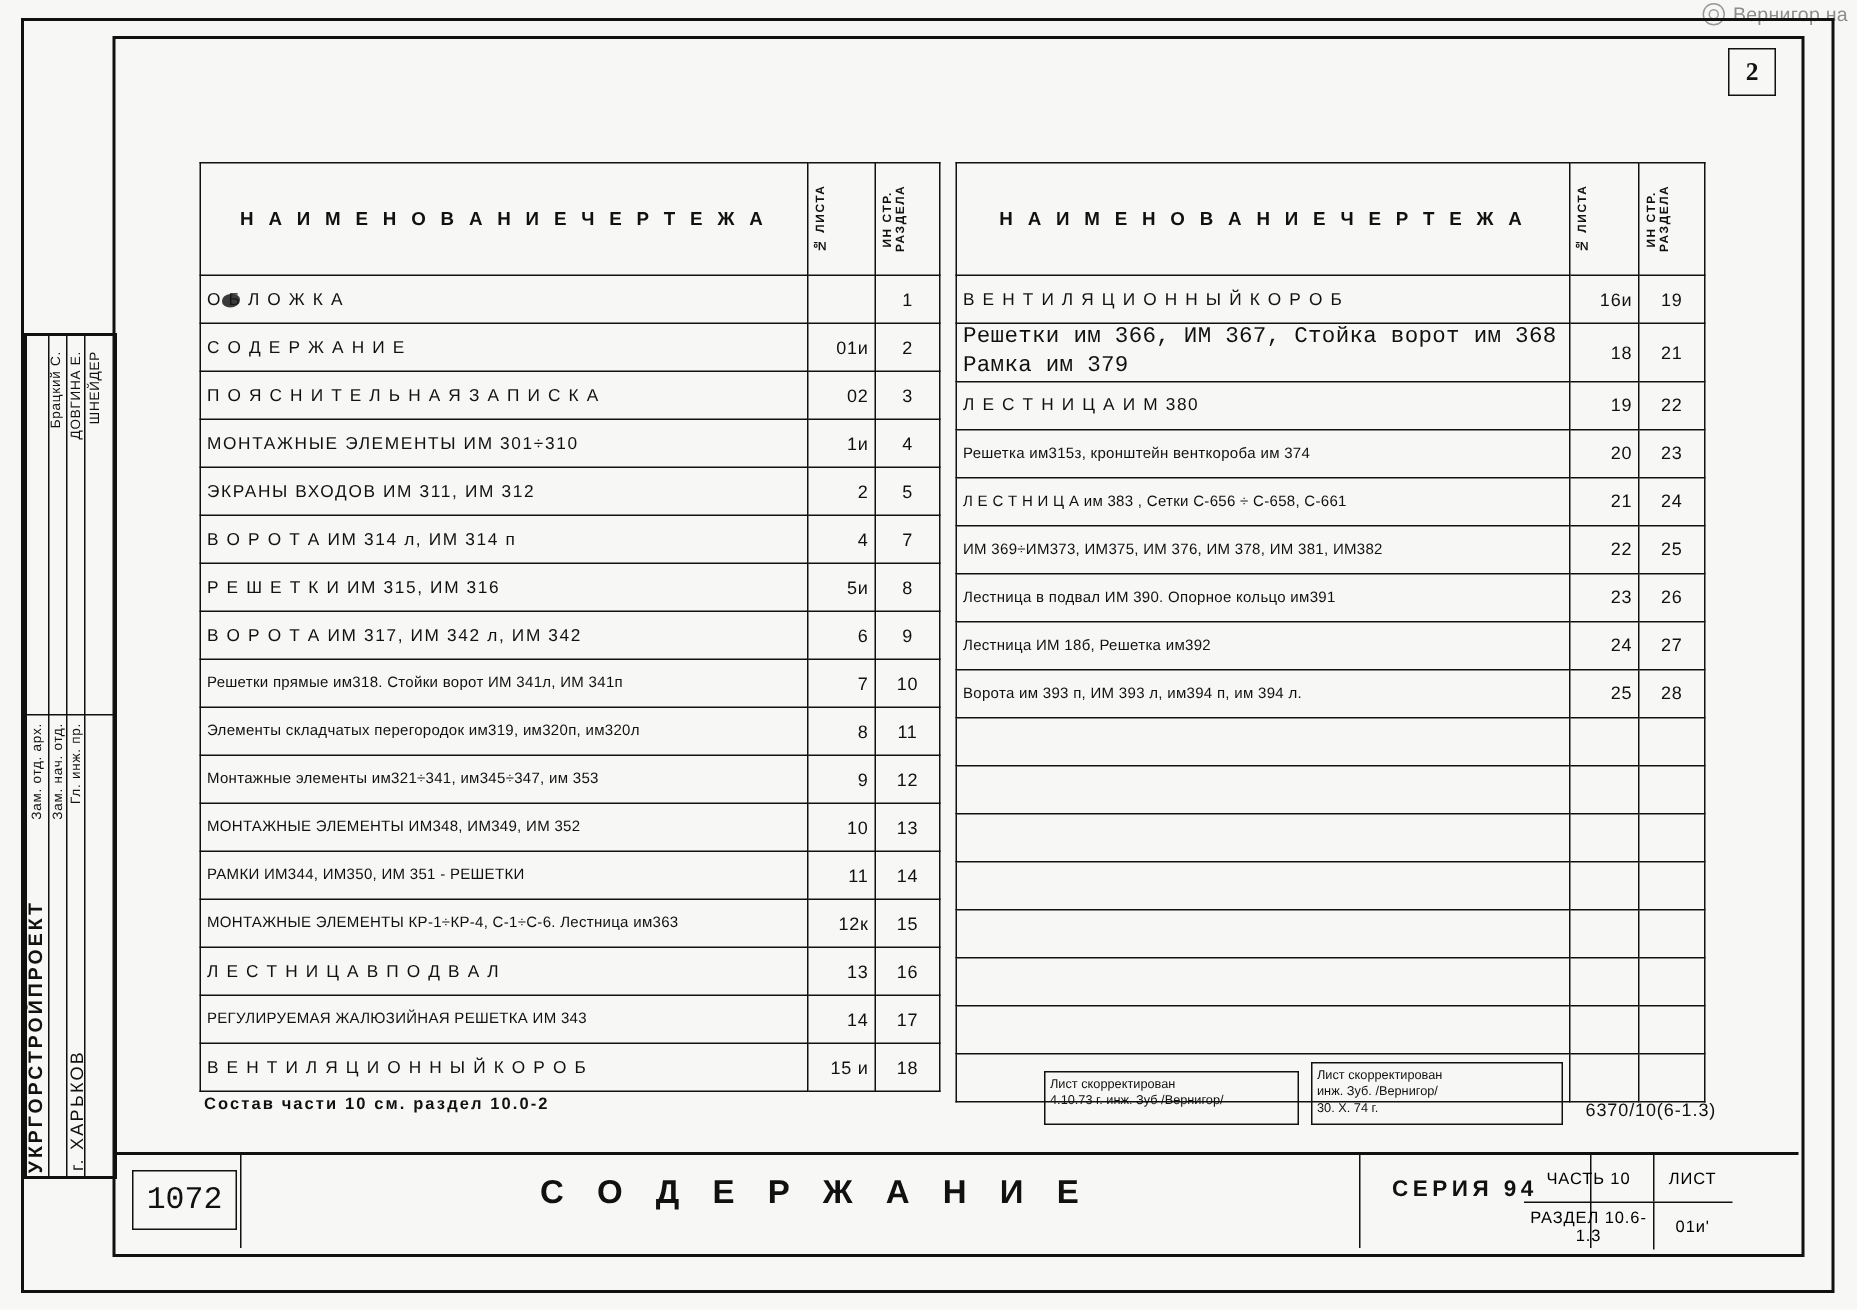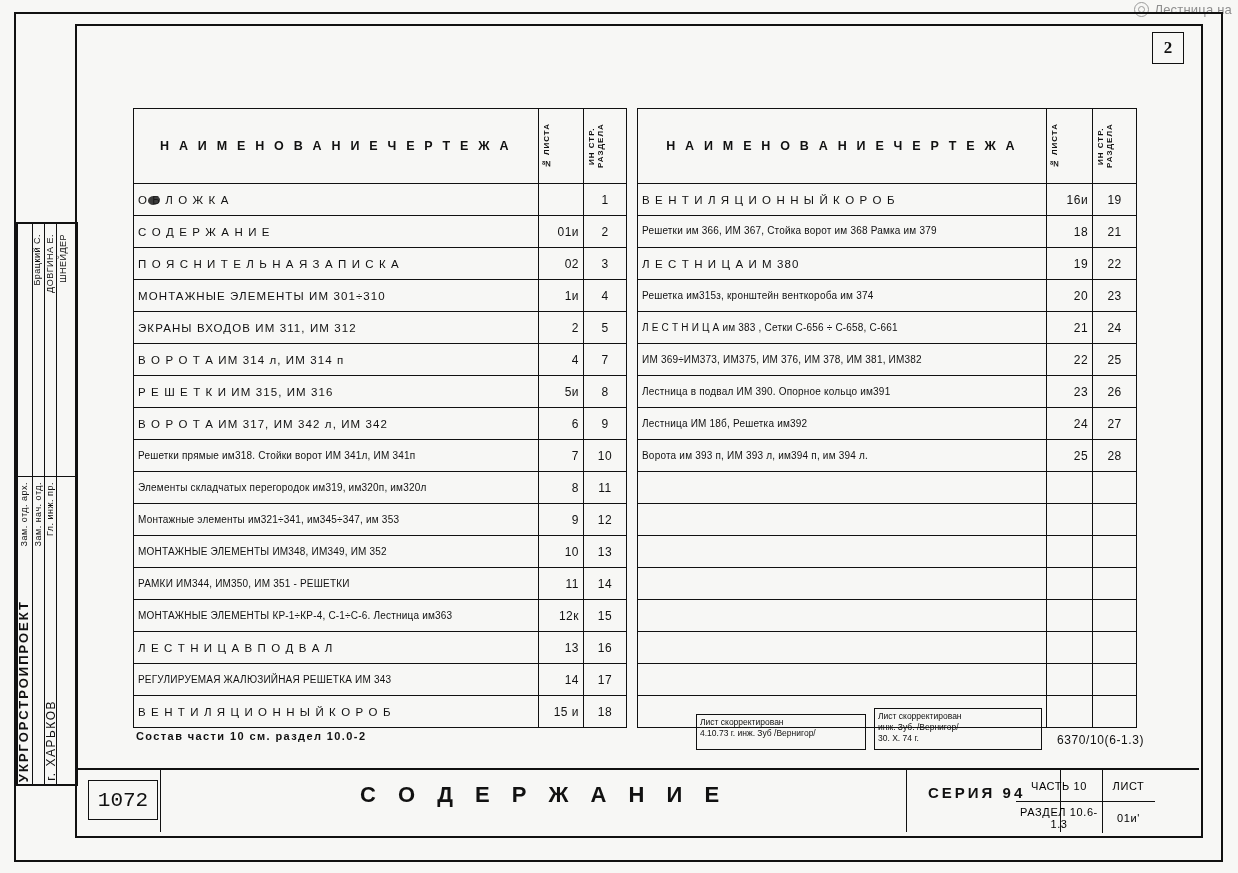--- a/index.html
+++ b/index.html
@@ -103,21 +103,21 @@
   }
   .rowname{
     height:31px;
     font-size:11.5px;
     letter-spacing:1.1px;
     vertical-align:middle;
     white-space:nowrap;
     overflow:hidden;
   }
   .rowname.tight{font-size:10px;letter-spacing:.2px;}
-  .rowname.two{font-size:10px;letter-spacing:.2px;line-height:1.25;white-space:normal;}
+  .rowname.two{font-size:15px;letter-spacing:.2px;line-height:1.25;white-space:normal;font-family:Liberation Mono, monospace;}
   .cellnum{
     width:40px;text-align:right;vertical-align:middle;
     font-size:12px;letter-spacing:.5px;
   }
   .cellsec{
     width:38px;text-align:center;vertical-align:middle;
     font-size:12px;letter-spacing:.5px;
   }
   .vhdr{
     writing-mode:vertical-rl;transform:rotate(180deg);
@@ -197,21 +197,21 @@
     border-radius:50% 40% 55% 45%;opacity:.85;
   }
 </style>
 </head>
 <body>
 
 <div id="scan"></div>
 
 <div id="save-chip">
   <span class="ic"></span>
-  <span>Лестница на</span>
+  <span>Вернигор на</span>
 </div>
 
 <div class="frame-outer"></div>
 <div class="frame-inner"></div>
 
 <div class="sheetnum">
   <span>2</span>
 </div>
 
 <div class="stamp-strip">

